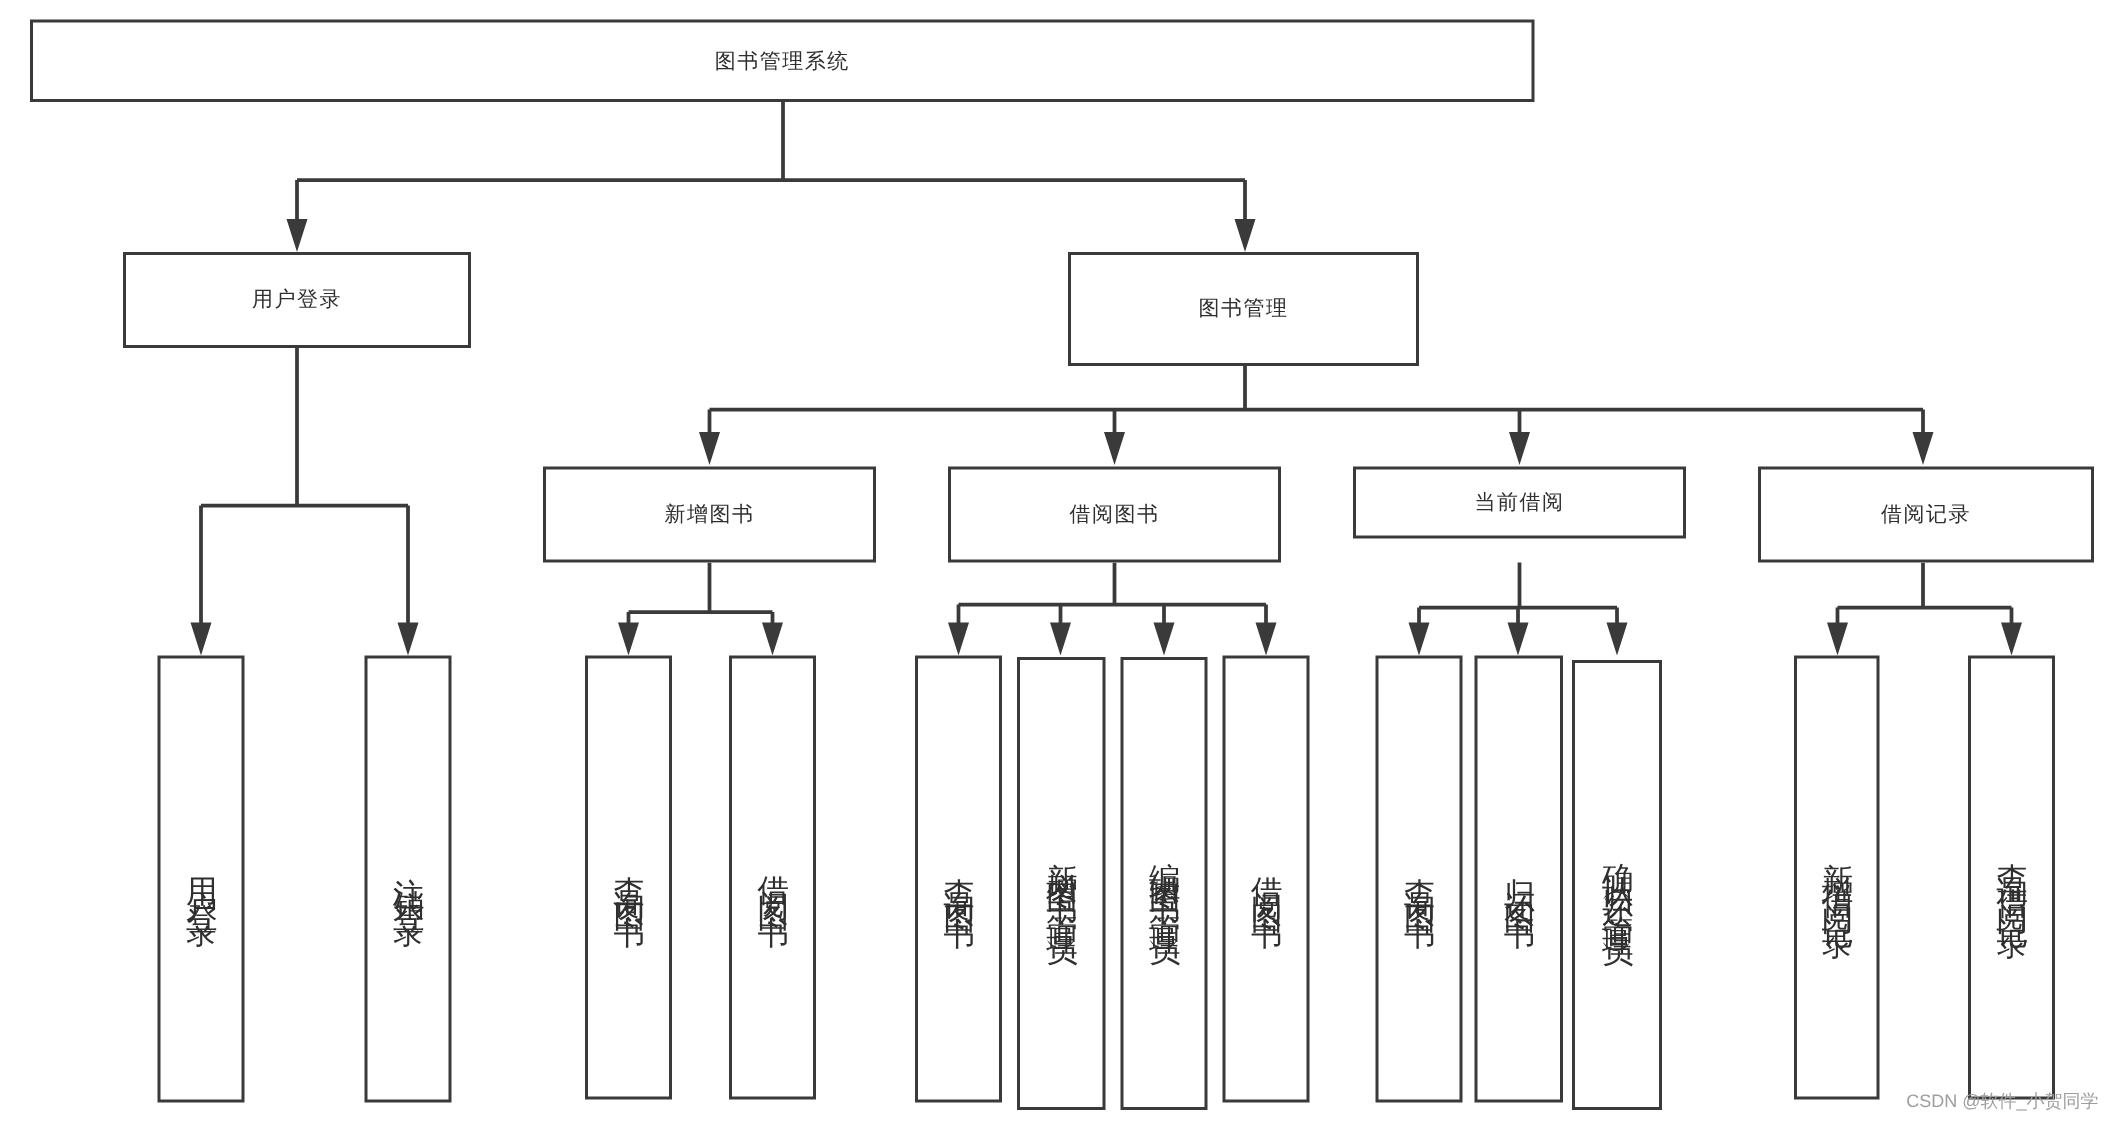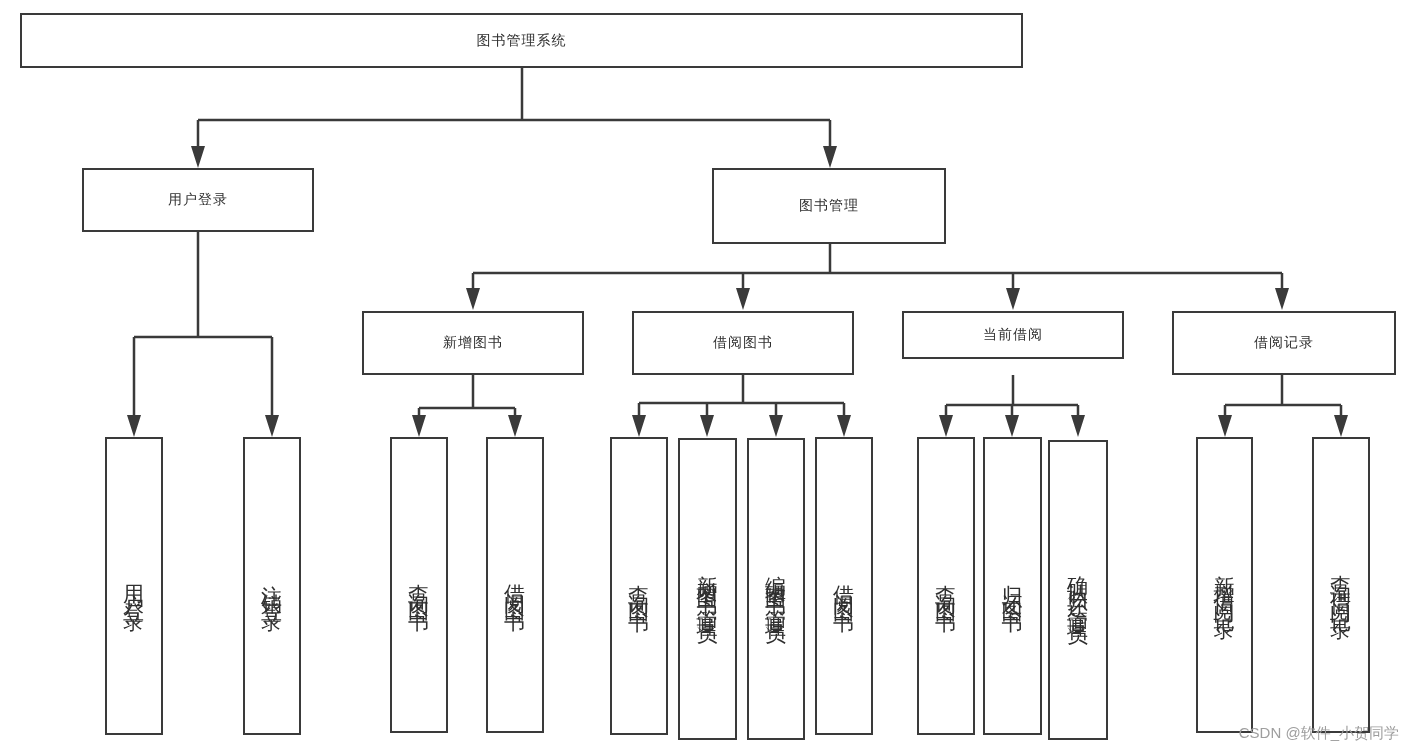--- a/index.html
+++ b/index.html
@@ -40,21 +40,21 @@
     letter-spacing:9px;
     line-height:1;
   }
   .node.v.long span{
     letter-spacing:7px;
   }
   .watermark{
     position:absolute;
     right:6px;
     bottom:4px;
-    font-size:15px;
+    font-size:12px;
     color:var(--watermark);
     z-index:2;
     white-space:nowrap;
   }
 </style>
 </head>
 <body>
 
 <div class="canvas">
 

